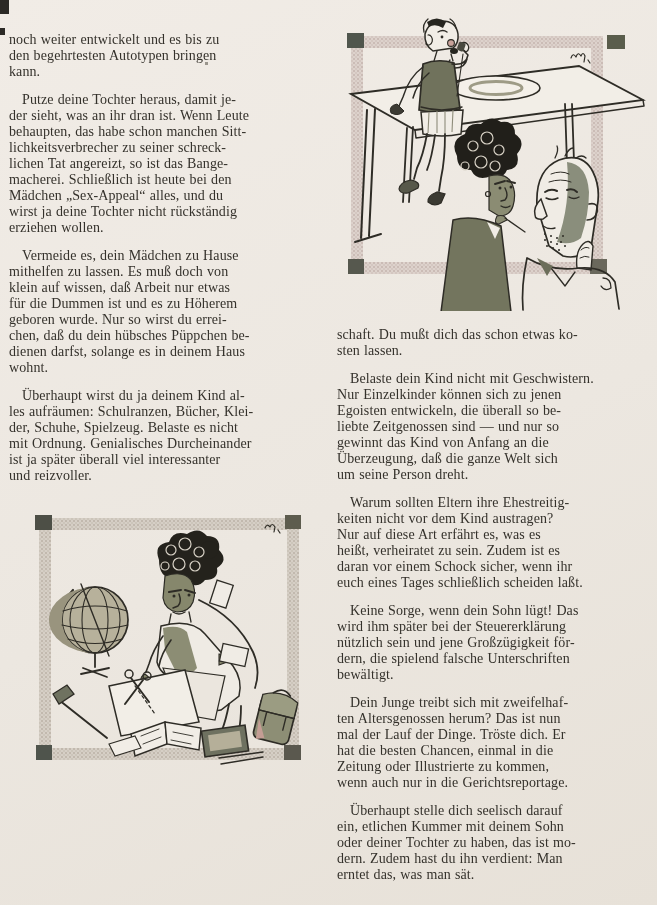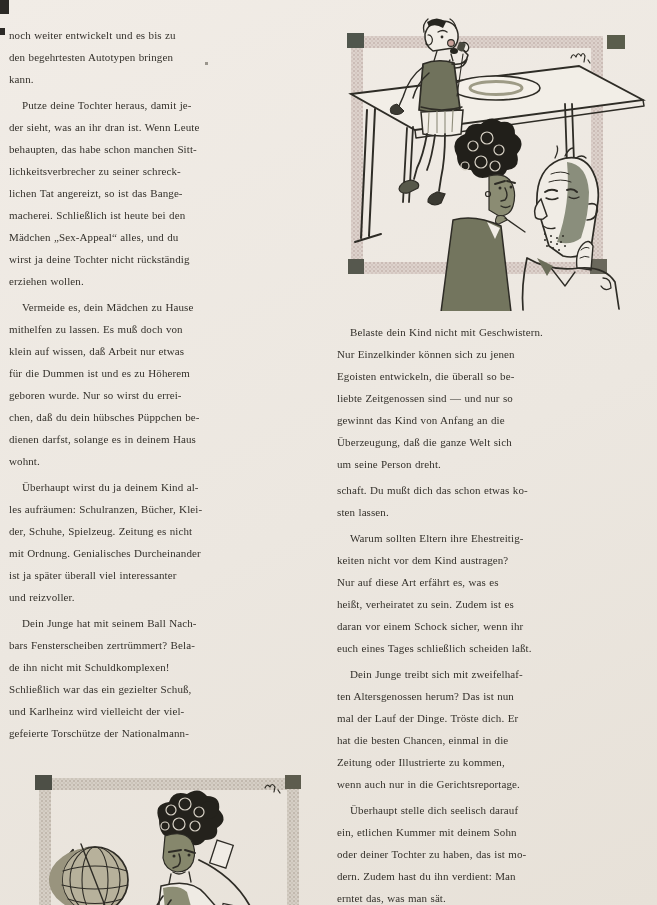--- a/index.html
+++ b/index.html
@@ -16,23 +16,23 @@
     overflow:hidden;
   }
   .scan-mark{position:absolute;background:#2c2a26;}
   .columns{
     display:flex;
     gap:15px;
     padding:20px 6px 0 9px;
   }
   .col{width:313px;flex:0 0 313px;}
   .para{
-    margin:4px 0 3px 0;
-    font-size:11px;
-    line-height:22px;
+    margin:12px 0 3px 0;
+    font-size:14px;
+    line-height:16px;
     color:#34312b;
     white-space:pre-line;
     text-align:justify;
     word-spacing:0.5px;
     letter-spacing:0.1px;
   }
   .para.ind{text-indent:13px;font-family:Liberation Serif, serif;}
   figure{margin:0;padding:0;}
   .fig-top{margin:-14px 0 6px 4px;}
   .fig-bottom{margin:24px 0 0 4px;}
@@ -65,30 +65,24 @@
       <p class="para ind">Vermeide es, dein Mädchen zu Hause
 mithelfen zu lassen. Es muß doch von
 klein auf wissen, daß Arbeit nur etwas
 für die Dummen ist und es zu Höherem
 geboren wurde. Nur so wirst du errei-
 chen, daß du dein hübsches Püppchen be-
 dienen darfst, solange es in deinem Haus
 wohnt.</p>
       <p class="para ind">Überhaupt wirst du ja deinem Kind al-
 les aufräumen: Schulranzen, Bücher, Klei-
-der, Schuhe, Spielzeug. Zeitung es nicht
+der, Schuhe, Spielzeug. Belaste es nicht
 mit Ordnung. Genialisches Durcheinander
 ist ja später überall viel interessanter
 und reizvoller.</p>
-      <p class="para ind">Dein Junge hat mit seinem Ball Nach-
-bars Fensterscheiben zertrümmert? Bela-
-de ihn nicht mit Schuldkomplexen!
-Schließlich war das ein gezielter Schuß,
-und Karlheinz wird vielleicht der viel-
-gefeierte Torschütze der Nationalmann-</p>
 
       <figure class="fig-bottom">
         <svg width="310" height="262" viewBox="0 0 310 262">
           <defs>
             <pattern id="ht2" width="4" height="4" patternUnits="userSpaceOnUse">
               <rect width="4" height="4" fill="#d6cfc6"></rect>
               <circle cx="1" cy="1" r="0.9" fill="#b8afa3"></circle>
               <circle cx="3" cy="3" r="0.8" fill="#c1b8ac"></circle>
             </pattern>
           </defs>
@@ -277,35 +271,40 @@
             <path d="M236 262 q-2 -16 6 -24 q6 -6 10 2 l-2 24 Z" fill="#f0ece5" stroke="#2e2c26" stroke-width="1.4"></path>
             <path class="ink" d="M240 244 q4 -4 8 -2 M239 252 q5 -3 9 -1" stroke-width="1"></path>
             <path class="ink" d="M186 252 q-6 28 -4 52 M186 252 q24 14 52 10 q26 -2 36 14 l4 27" stroke-width="1.7"></path>
             <path class="ink" d="M210 262 l14 18 l10 -14 M262 272 q8 0 8 10 q-6 4 -10 -2" stroke-width="1.3"></path>
             <path d="M196 252 l16 8 l-6 10 Z" fill="#6c6e5a"></path>
           </g>
           <path class="ink" d="M230 52 q2 -6 5 -1 q2 -6 5 -1 q2 -5 4 0 l-1 6 m4 -2 l2 3" stroke-width="1.2"></path>
         </svg>
       </figure>
 
+      <p class="para">schaft. Du mußt dich das schon etwas ko-
+sten lassen.</p>
       <p class="para ind">Belaste dein Kind nicht mit Geschwistern.
 Nur Einzelkinder können sich zu jenen
 Egoisten entwickeln, die überall so be-
 liebte Zeitgenossen sind — und nur so
 gewinnt das Kind von Anfang an die
 Überzeugung, daß die ganze Welt sich
 um seine Person dreht.</p>
-      <p class="para">schaft. Du mußt dich das schon etwas ko-
-sten lassen.</p>
       <p class="para ind">Warum sollten Eltern ihre Ehestreitig-
 keiten nicht vor dem Kind austragen?
 Nur auf diese Art erfährt es, was es
 heißt, verheiratet zu sein. Zudem ist es
 daran vor einem Schock sicher, wenn ihr
 euch eines Tages schließlich scheiden laßt.</p>
+      <p class="para ind">Keine Sorge, wenn dein Sohn lügt! Das
+wird ihm später bei der Steuererklärung
+nützlich sein und jene Großzügigkeit för-
+dern, die spielend falsche Unterschriften
+bewältigt.</p>
       <p class="para ind">Dein Junge treibt sich mit zweifelhaf-
 ten Altersgenossen herum? Das ist nun
 mal der Lauf der Dinge. Tröste dich. Er
 hat die besten Chancen, einmal in die
 Zeitung oder Illustrierte zu kommen,
 wenn auch nur in die Gerichtsreportage.</p>
       <p class="para ind">Überhaupt stelle dich seelisch darauf
 ein, etlichen Kummer mit deinem Sohn
 oder deiner Tochter zu haben, das ist mo-
 dern. Zudem hast du ihn verdient: Man

